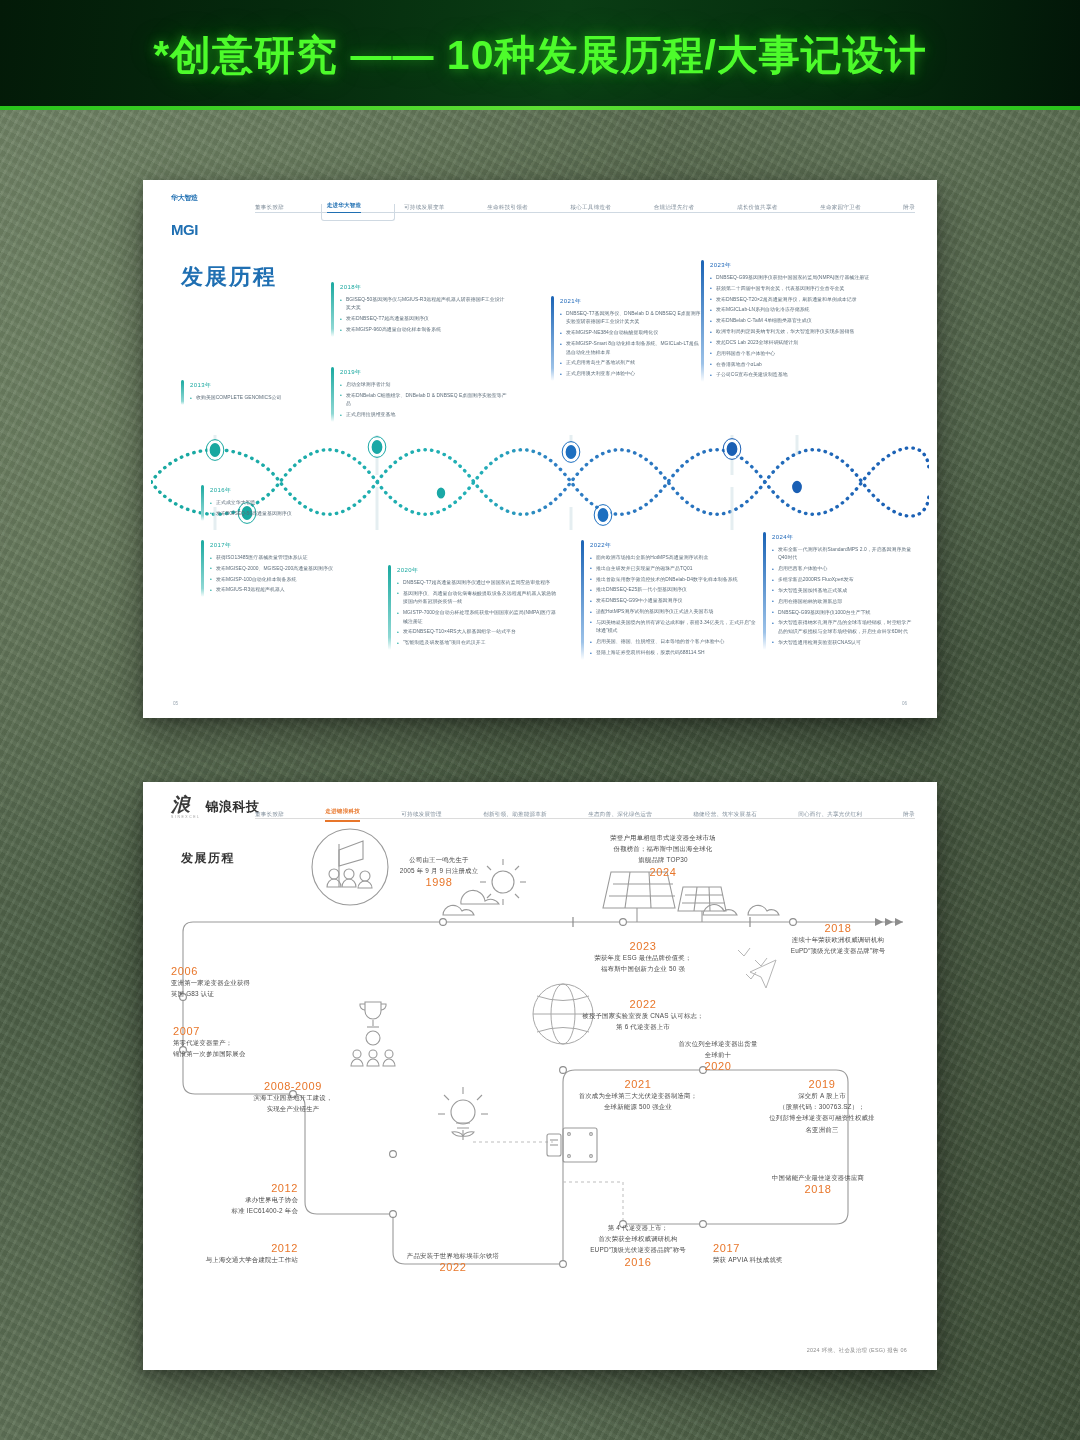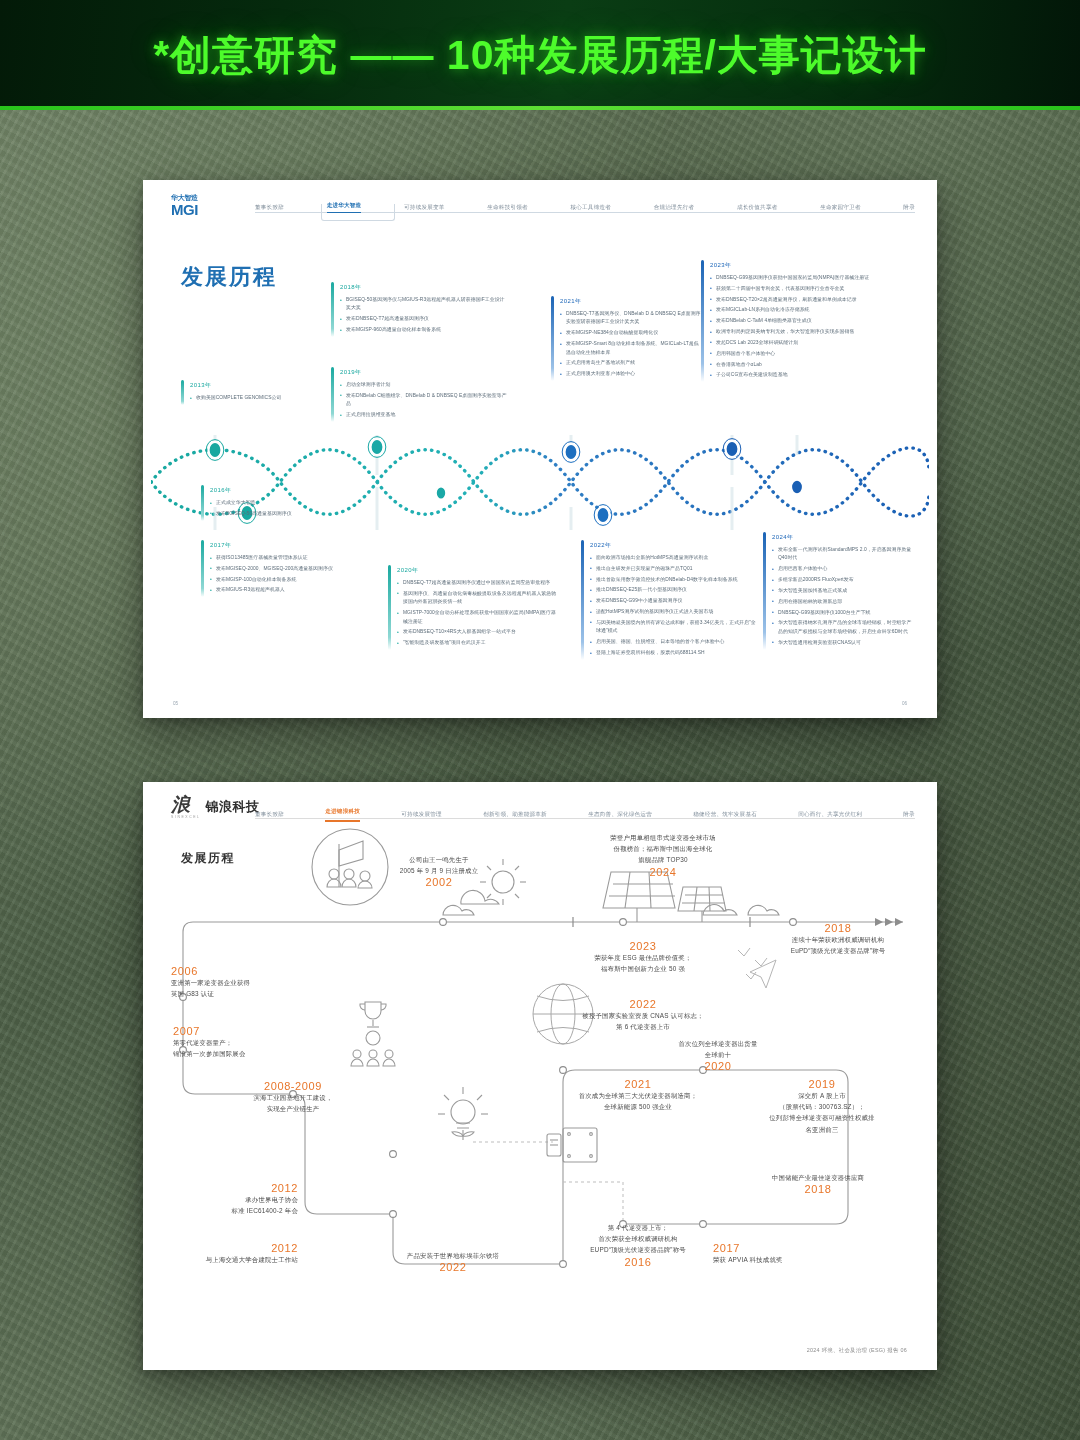--- a/index.html
+++ b/index.html
@@ -84,21 +84,21 @@
   #card-mgi .nav-item.active {
     color: #1f6fb2; font-weight: 700;
     border-bottom: 1.2px solid #1f6fb2; padding-bottom: 2px;
   }
   #card-mgi .nav-notch {
     position: absolute; left: 178px; top: 24px; width: 74px; height: 17px;
     border: 1px solid #cfd9e2; border-top: none; border-radius: 0 0 3px 3px;
     transform: skewX(0deg);
   }
   .mgi-logo-top { font-size: 7px; font-weight: 700; color: #1f6fb2; letter-spacing: -.3px;}
-  .mgi-logo-main { font-size: 15px; font-weight: 700; color: #1f6fb2; letter-spacing: -.5px; line-height: .95; }
+  .mgi-logo-main { font-size: 15px; font-weight: 700; color: #1f6fb2; letter-spacing: -.5px; line-height: .95; margin-top: 20px; }
 
   
   #card-solis .nav-line {
     position: absolute; left: 112px; right: 22px; top: 36px; height: 1px;
     background: #dcdcdc;
   }
   #card-solis .nav-item.active { color: #e8762a; font-weight: 700; }
   #card-solis .nav-item.active::after{
     content:""; display:block; height:1.6px; background:#e8762a; margin-top:4px;
   }
@@ -591,21 +591,21 @@
     <g stroke="#b5b5b5" fill="none" stroke-width="1">
       <path d="M607,190 l26,-12 l-10,28 l-5,-11 z"></path>
     </g>
   </svg>
 
   <div class="node-label ta-c" style="left:196px; top:72px; width:200px;">
     <div class="desc">
         <div>公司由王一鸣先生于</div>
         <div>2005 年 9 月 9 日注册成立</div>
       </div>
-    <div class="yr-o">2002</div>
+    <div class="yr-o">1998</div>
   </div>
 
   <div class="node-label ta-l" style="left:28px; top:183px; width:180px;">
     <div class="yr-o">2006</div>
     <div class="desc">
         <div>亚洲第一家逆变器企业获得</div>
         <div>英国 G83 认证</div>
       </div>
   </div>
 

